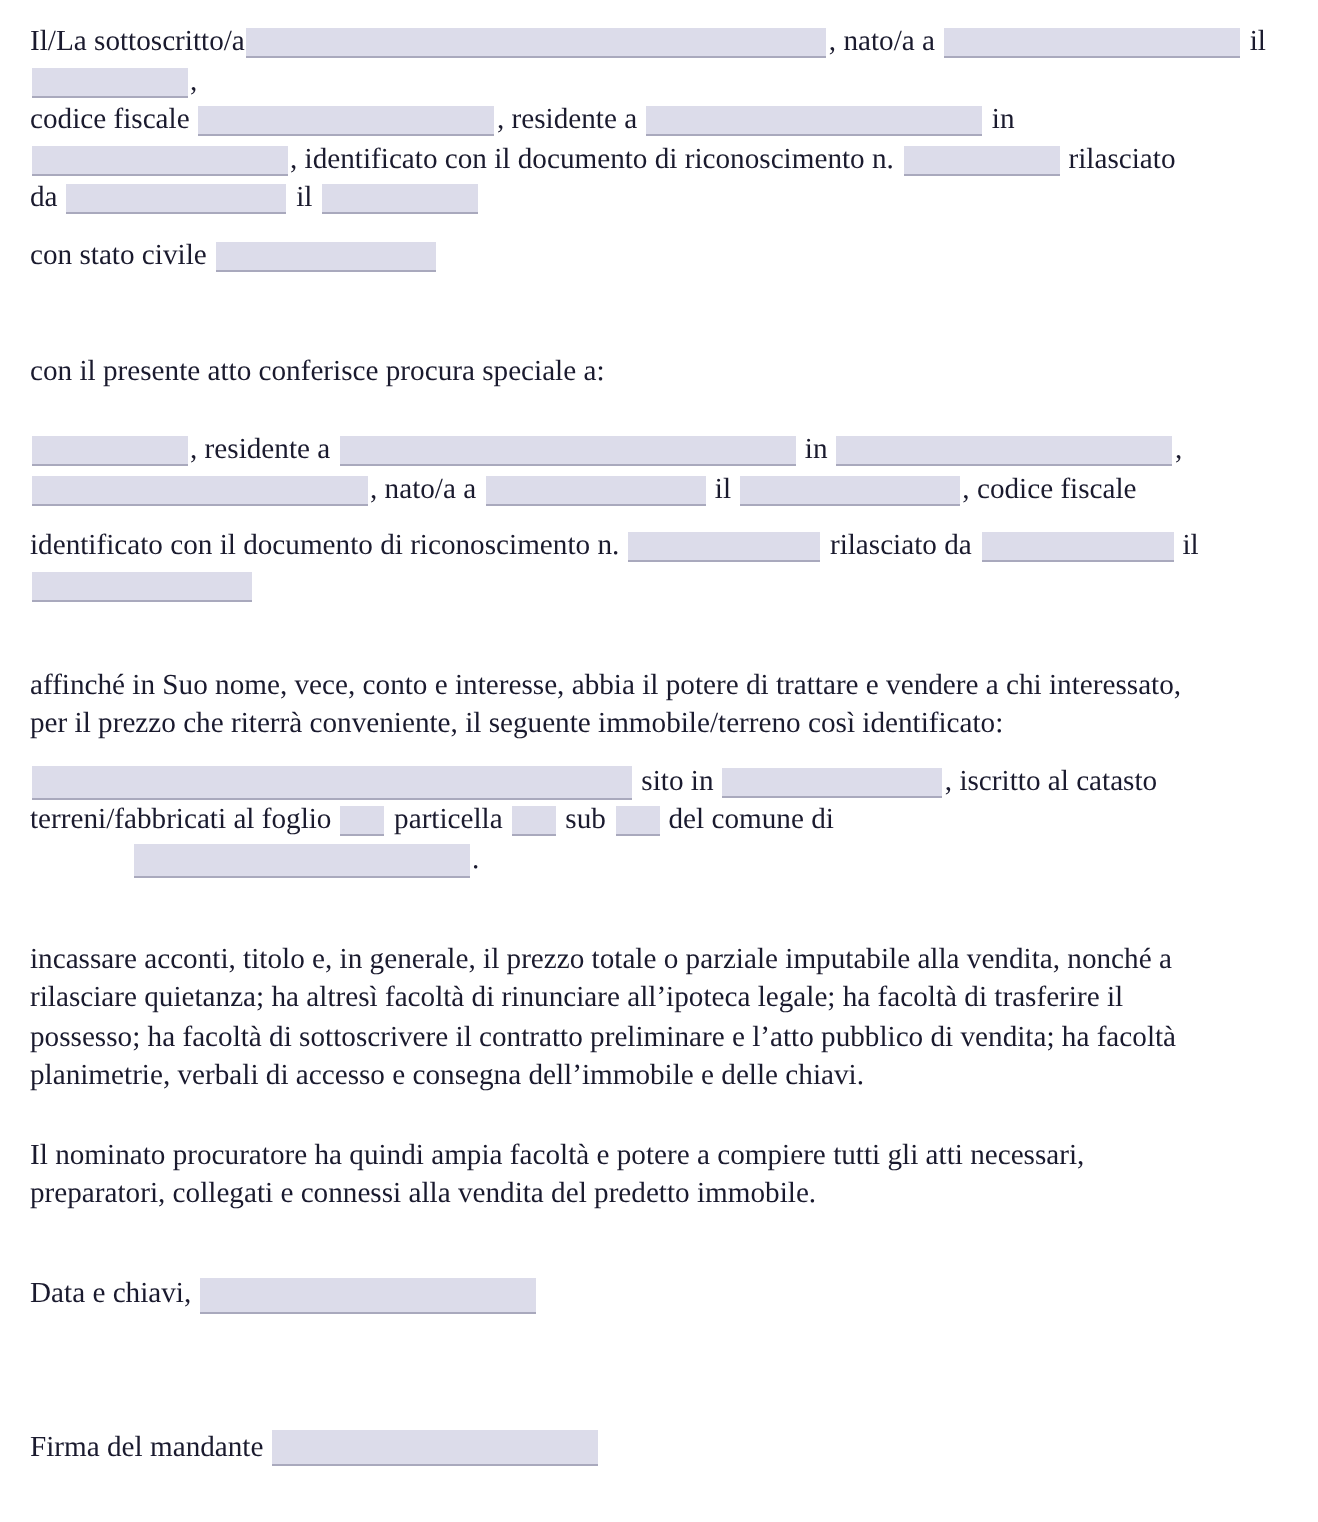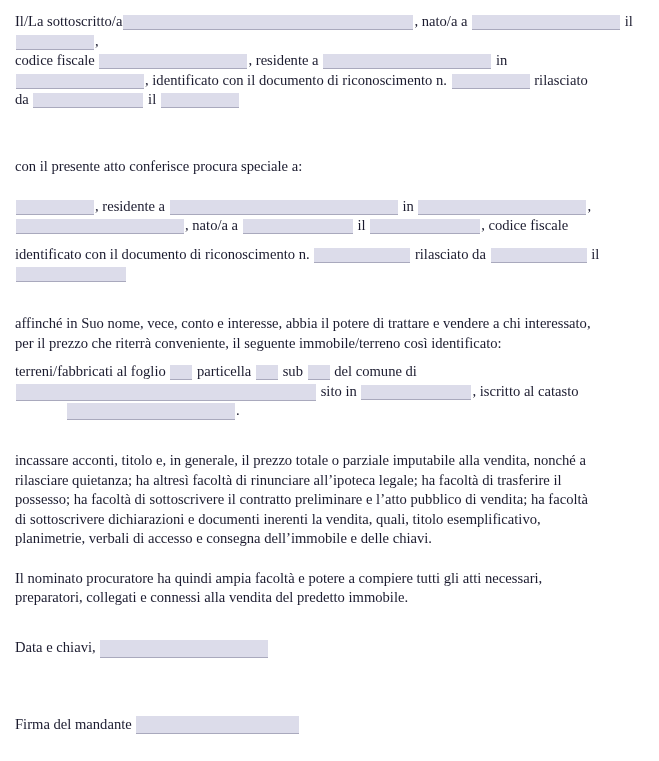--- a/index.html
+++ b/index.html
@@ -92,20 +92,21 @@
     <div class="para"><span>Il/La sottoscritto/a</span><input class="fld w-4xl" type="text" value="" style=""><span>, nato/a a</span> <input class="fld w-l" type="text" value="" style=""> <span>il</span> <input class="fld w-s" type="text" value="" style=""><span>,</span></div>
 
     <div class="para"><span>codice fiscale</span> <input class="fld w-l" type="text" value="" style=""><span>, residente a</span> <input class="fld w-xl" type="text" value="" style=""> <span>in</span></div>
 
     <div class="para"><input class="fld w-ml" type="text" value="" style=""><span>, identificato con il documento di riconoscimento n.</span> <input class="fld w-s" type="text" value="" style=""> <span>rilasciato</span></div>
 
     <div class="para"><span>da</span> <input class="fld w-m" type="text" value="" style=""> <span>il</span> <input class="fld w-s" type="text" value="" style=""></div>
 
     <div class="gap-sm"></div>
 
+    <div class="para"><span>con stato civile</span> <input class="fld w-m" type="text" value="" style=""></div>
   </div>
 
   <div class="gap-xl"></div>
 
   <div class="block">
     <div class="para">con il presente atto conferisce procura speciale a:</div>
   </div>
 
   <div class="gap-md"></div>
 
@@ -124,34 +125,33 @@
   <div class="gap-lg"></div>
 
   <div class="block">
     <div class="para">affinché in Suo nome, vece, conto e interesse, abbia il potere di trattare e vendere a chi interessato,</div>
     <div class="para">per il prezzo che riterrà conveniente, il seguente immobile/terreno così identificato:</div>
   </div>
 
   <div class="gap-sm"></div>
 
   <div class="block">
+    <div class="para"><input class="fld w-5xl tall" type="text" value="" style=""> <span>sito in</span> <input class="fld w-m" type="text" value="" style=""><span>, iscritto al catasto</span></div>
+
     <div class="para"><span>terreni/fabbricati al foglio</span> <input class="fld w-xxs" type="text" value="" style=""> <span>particella</span> <input class="fld w-xxs" type="text" value="" style=""> <span>sub</span> <input class="fld w-xxs" type="text" value="" style=""> <span>del comune di</span></div>
-
-    <div class="para"><input class="fld w-5xl tall" type="text" value="" style=""> <span>sito in</span> <input class="fld w-m" type="text" value="" style=""><span>, iscritto al catasto</span></div>
 
     <div class="para"><span style="display:inline-block;width:51px"></span><input class="fld w-xl tall" type="text" value="" style=""><span>.</span></div>
   </div>
 
   <div class="gap-lg"></div>
 
   <div class="block">
     <div class="para">incassare acconti, titolo e, in generale, il prezzo totale o parziale imputabile alla vendita, nonché a</div>
     <div class="para">rilasciare quietanza; ha altresì facoltà di rinunciare all’ipoteca legale; ha facoltà di trasferire il</div>
     <div class="para">possesso; ha facoltà di sottoscrivere il contratto preliminare e l’atto pubblico di vendita; ha facoltà</div>
-    <div class="para">di sottoscrivere dichiarazioni e documenti inerenti la vendita, quali, titolo esemplificativo,</div>
     <div class="para">planimetrie, verbali di accesso e consegna dell’immobile e delle chiavi.</div>
   </div>
 
   <div class="gap-md"></div>
 
   <div class="block">
     <div class="para">Il nominato procuratore ha quindi ampia facoltà e potere a compiere tutti gli atti necessari,</div>
     <div class="para">preparatori, collegati e connessi alla vendita del predetto immobile.</div>
   </div>
 

